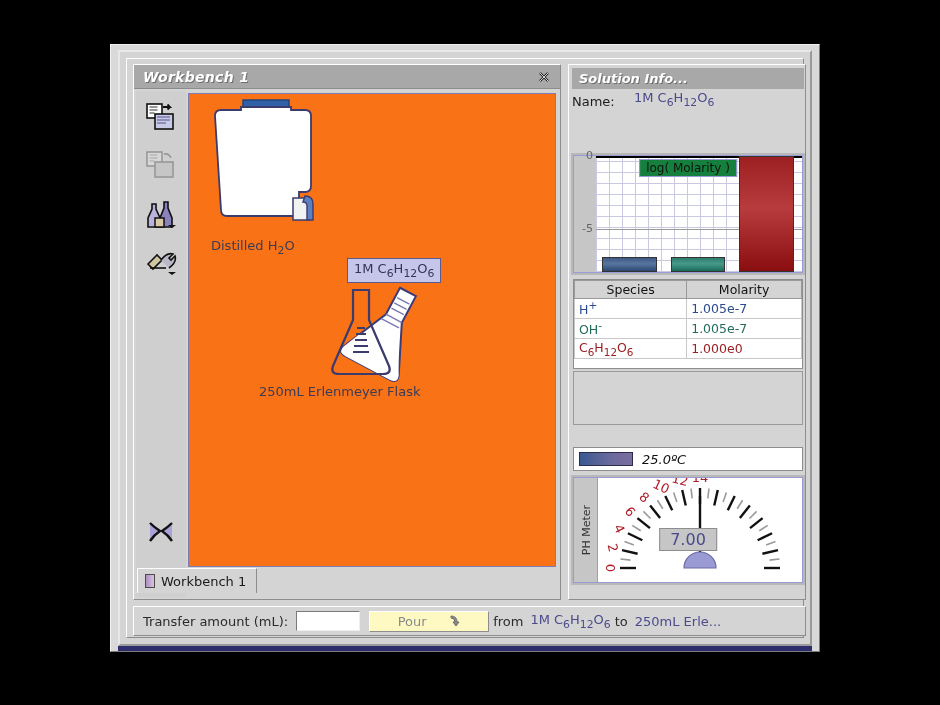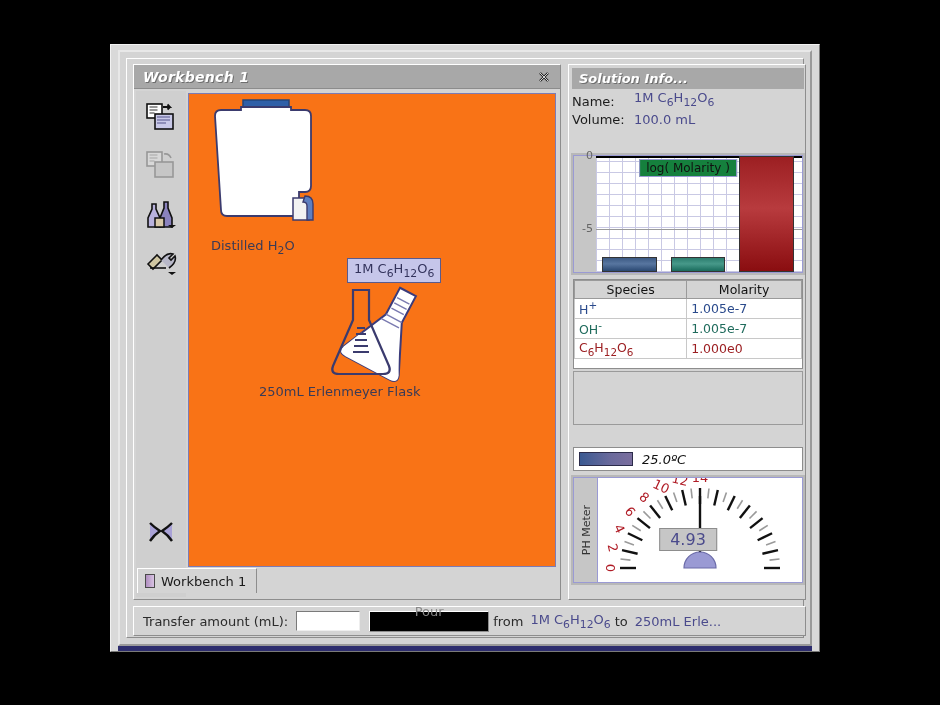--- a/index.html
+++ b/index.html
@@ -333,29 +333,28 @@
   .tb-input {
     width: 64px; height: 20px;
     margin-left: 8px;
     background: #ffffff;
     border: 1px solid #7a7a7a;
     border-right-color: #eee; border-bottom-color: #eee;
   }
   .tb-pour {
     margin-left: 9px;
     width: 120px; height: 21px;
-    background: #000000;
+    background: #fef9c3;
     border: 1px solid #ffffff;
     border-right-color: #8d8d8d;
     border-bottom-color: #8d8d8d;
     display: flex; align-items: center; justify-content: center;
     gap: 20px;
     color: #8a8a8a;
     cursor: default;
-    flex-direction: column;
   }
   .tb-word { margin-left: 4px; color: #2b2b2b; }
   .tb-chem { margin-left: 7px; color: #4a4a8c; }
 </style>
 </head>
 <body>
 
 <div id="app">
 
   <div class="win-outer"></div>
@@ -464,24 +463,20 @@
     <div class="info-title">
       <span class="info-title-text">Solution Info...</span>
     </div>
 
     <div class="kv-box">
       <div class="kv-row">
         <span class="kv-key">Name:</span>
         <span class="kv-val">
           1M C<sub>6</sub>H<sub>12</sub>O<sub>6</sub>
         </span>
-      </div>
-      <div class="kv-row">
-        <span class="kv-key">Volume:</span>
-        <span class="kv-val">100.0 mL</span>
       </div>
     </div>
 
 
     <div class="chart-box">
       <div class="chart-axis">
         <span class="axis-lbl" id="ytick0" style="top: -7px;">0</span>
         <span class="axis-lbl" id="ytick1" style="top: 65.5px;">-5</span>
       </div>
       <div class="plot" id="plot-area">
@@ -566,21 +561,21 @@
             <line x1="161.27069394597987" y1="52.75775464392644" x2="169.73793593826272" y2="47.43743387877308" stroke="#9a9a9a" stroke-width="1.6"></line>
             <line x1="159.66200754575482" y1="62.231440696476284" x2="174.07750943219355" y2="55.28930087059535" stroke="#111" stroke-width="2.4"></line>
             <line x1="168.0718331215857" y1="66.8804656631383" x2="177.5106664246694" y2="63.57767504358663" stroke="#9a9a9a" stroke-width="1.6"></line>
             <line x1="164.3953863796367" y1="75.75866022679588" x2="179.9942329745459" y2="72.19832528349485" stroke="#111" stroke-width="2.4"></line>
             <line x1="171.55985469252698" y1="82.16248667276845" x2="181.49697679145942" y2="81.04284191173537" stroke="#9a9a9a" stroke-width="1.6"></line>
             <line x1="166" y1="90" x2="182" y2="90" stroke="#111" stroke-width="2.4"></line>
           </g>
         <line id="ph-needle" x1="102" y1="88" x2="102" y2="18" stroke="#111" stroke-width="2.4"></line>
         <path d="M86 90 a16 16 0 0 1 32 0 z" fill="#9a9ad4" stroke="#6a6aa8" stroke-width="1.2"></path>
       </svg>
-      <div class="ph-readout">4.93</div>
+      <div class="ph-readout">7.00</div>
     </div>
   </div>
 
   <div class="transfer-bar">
     <span class="tb-label">Transfer amount (mL):</span>
     <input class="tb-input" type="text" value="" style="">
     <span class="tb-pour">
       <span>Pour</span>
       <svg width="14" height="14" viewBox="0 0 14 14">
         <path d="M4 2 q6 0 6 6 l2 0 l-3 4 l-3 -4 l2 0 q0 -4 -4 -4 z" fill="#8a8a8a" stroke="#6e6e6e"></path>

